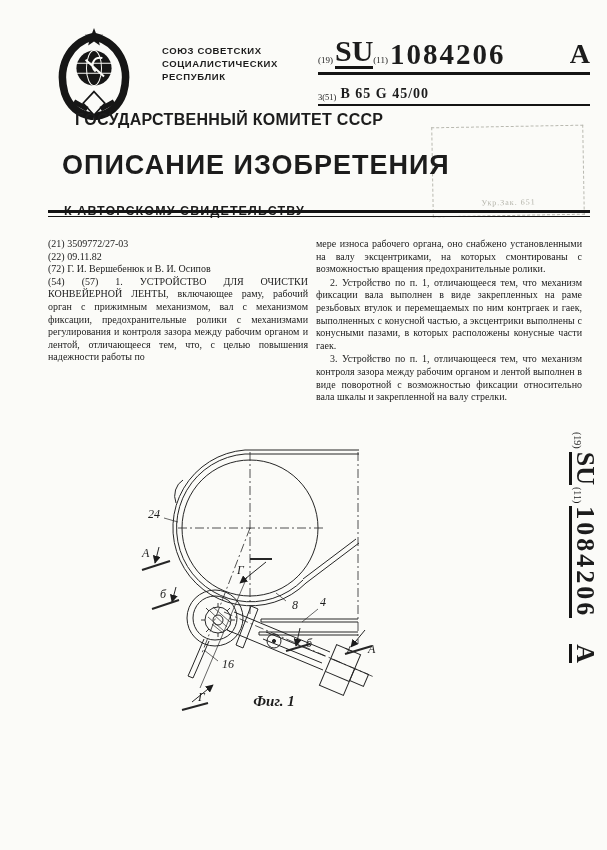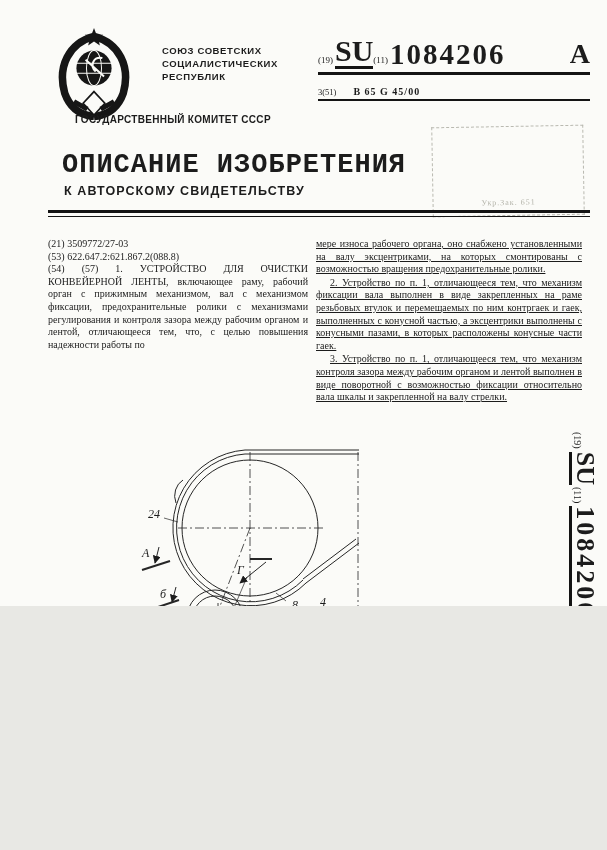--- a/index.html
+++ b/index.html
@@ -1,32 +1,32 @@
 <!DOCTYPE html>
 <html><head>
 <meta charset="utf-8">
 <style>
   html,body{margin:0;padding:0;background:#e8e8e4;}
-  #page{position:relative;width:607px;height:606px;background:#fbfbf8;color:#1c1c1c;
+  #page{position:relative;width:607px;height:850px;background:#fbfbf8;color:#1c1c1c;
         font-family:"Liberation Serif",serif;overflow:hidden;}
   .abs{position:absolute;}
   
   .union{font-family:"Liberation Sans",sans-serif;font-size:9.5px;line-height:13px;
          font-weight:600;letter-spacing:.6px;}
   .su-line{display:flex;align-items:flex-end;border-bottom:3px solid #141414;padding-bottom:3px;}
   .code-sm{font-size:9px;font-weight:400;padding:0 2px 4px 0;}
   .su-big{font-size:30px;font-weight:700;line-height:30px;border-bottom:3px solid #141414;}
   .num-big{font-size:29px;font-weight:700;line-height:30px;letter-spacing:2px;}
   .kind-big{font-size:28px;font-weight:700;line-height:30px;}
   .ipc-line{border-bottom:2px solid #141414;padding-bottom:2px;display:flex;align-items:flex-end;}
   .ipc-pre{font-size:8.5px;padding-right:4px;}
-  .ipc-val{font-size:10px;font-weight:600;letter-spacing:1px;}
-  .committee{font-family:"Liberation Sans",sans-serif;font-size:10px;line-height:12.5px;
+  .ipc-val{font-size:14px;font-weight:600;letter-spacing:1px;}
+  .committee{font-family:"Liberation Sans",sans-serif;font-size:16px;line-height:12.5px;
              font-weight:600;letter-spacing:.3px;}
-  .doc-title{font-family:Liberation Mono, monospace;font-size:27px;font-weight:700;letter-spacing:1px;}
+  .doc-title{font-family:Liberation Sans, sans-serif;font-size:27px;font-weight:700;letter-spacing:1px;}
   .doc-sub{font-family:"Liberation Sans",sans-serif;font-size:12.5px;font-weight:700;letter-spacing:1.1px;}
   .rule{height:3px;border-top:3px solid #141414;border-bottom:1px solid #141414;}
   .stamp{border:1px dashed #b9b9b0;color:#b3b3a9;font-size:8px;transform:rotate(-1deg);
          display:flex;align-items:flex-end;justify-content:center;padding-bottom:8px;letter-spacing:1px;}
   
   .col{font-size:10px;line-height:12.6px;text-align:justify;}
   .col p{margin:0 0 1px 0;}
   .bx{margin:0;}
   .ind{text-indent:14px;}
   
@@ -66,45 +66,46 @@
 
   <div class="abs su-line" style="left:318px;top:36px;width:272px;">
     <span class="code-sm">(19)</span>
     <span class="su-big">SU</span>
     <span class="code-sm">(11)</span>
     <span class="num-big">1084206</span>
     <span style="flex:1"></span>
     <span class="kind-big">A</span>
   </div>
 
-  <div class="abs ipc-line" style="left:318px;top:86px;width:272px;gap:13px;">
+  <div class="abs ipc-line" style="left:318px;top:86px;width:272px;">
     <span class="ipc-pre">3(51)</span>
     <span class="ipc-val">B 65 G 45/00</span>
   </div>
 
   <div class="abs stamp" style="left:432px;top:126px;width:150px;height:80px;">
     <span>Укр.Зак. 651</span>
   </div>
 
   <div class="abs committee" style="left:75px;top:114px;">
     <div>ГОСУДАРСТВЕННЫЙ КОМИТЕТ СССР</div>
   </div>
 
   <div class="abs doc-title" style="left:62px;top:150px;">ОПИСАНИЕ ИЗОБРЕТЕНИЯ</div>
-  <div class="abs doc-sub" style="left:64px;top:184px;">К АВТОРСКОМУ СВИДЕТЕЛЬСТВУ</div>
+  <div class="abs doc-sub" style="left:64px;top:204px;">К АВТОРСКОМУ СВИДЕТЕЛЬСТВУ</div>
 
   <div class="abs rule" style="left:48px;top:210px;width:542px;"></div>
 
   <div class="abs col" style="left:48px;top:238px;width:260px;">
     <div class="bx">(21)  3509772/27-03</div>
-    <div class="bx">(53)  622.647.2:621.867.2(088.8)</div>
+    <div class="bx">(22)  09.11.82</div>
+    <div class="bx">(72)  Г. И. Вершебенюк и В. И. Осипов</div>
     <p>(54) (57) 1. УСТРОЙСТВО ДЛЯ ОЧИСТКИ КОНВЕЙЕРНОЙ ЛЕНТЫ, включающее раму, рабочий орган с прижимным механизмом, вал с механизмом фиксации, предохранительные ролики с механизмами регулирования и контроля зазора между рабочим органом и лентой, отличающееся тем, что, с целью повышения надежности работы по</p>
   </div>
 
-  <div class="abs col" style="left:316px;top:238px;width:266px;text-decoration:underline;">
+  <div class="abs col" style="left:316px;top:238px;width:266px;">
     <p>мере износа рабочего органа, оно снабжено установленными на валу эксцентриками, на которых смонтированы с возможностью вращения предохранительные ролики.</p>
     <p class="ind">2. Устройство по п. 1, отличающееся тем, что механизм фиксации вала выполнен в виде закрепленных на раме резьбовых втулок и перемещаемых по ним контргаек и гаек, выполненных с конусной частью, а эксцентрики выполнены с конусными пазами, в которых расположены конусные части гаек.</p>
     <p class="ind">3. Устройство по п. 1, отличающееся тем, что механизм контроля зазора между рабочим органом и лентой выполнен в виде поворотной с возможностью фиксации относительно вала шкалы и закрепленной на валу стрелки.</p>
   </div>
 
   <div class="abs" style="left:82px;top:448px;width:330px;height:318px;">
     <svg width="330" height="318" viewBox="0 0 330 318">
       <defs>
         <marker id="arr" viewBox="0 0 10 10" refX="9" refY="5" markerWidth="8" markerHeight="8" orient="auto-start-reverse">
           <path d="M0 0 L10 5 L0 10 Z" fill="#1c1c1c"></path>

